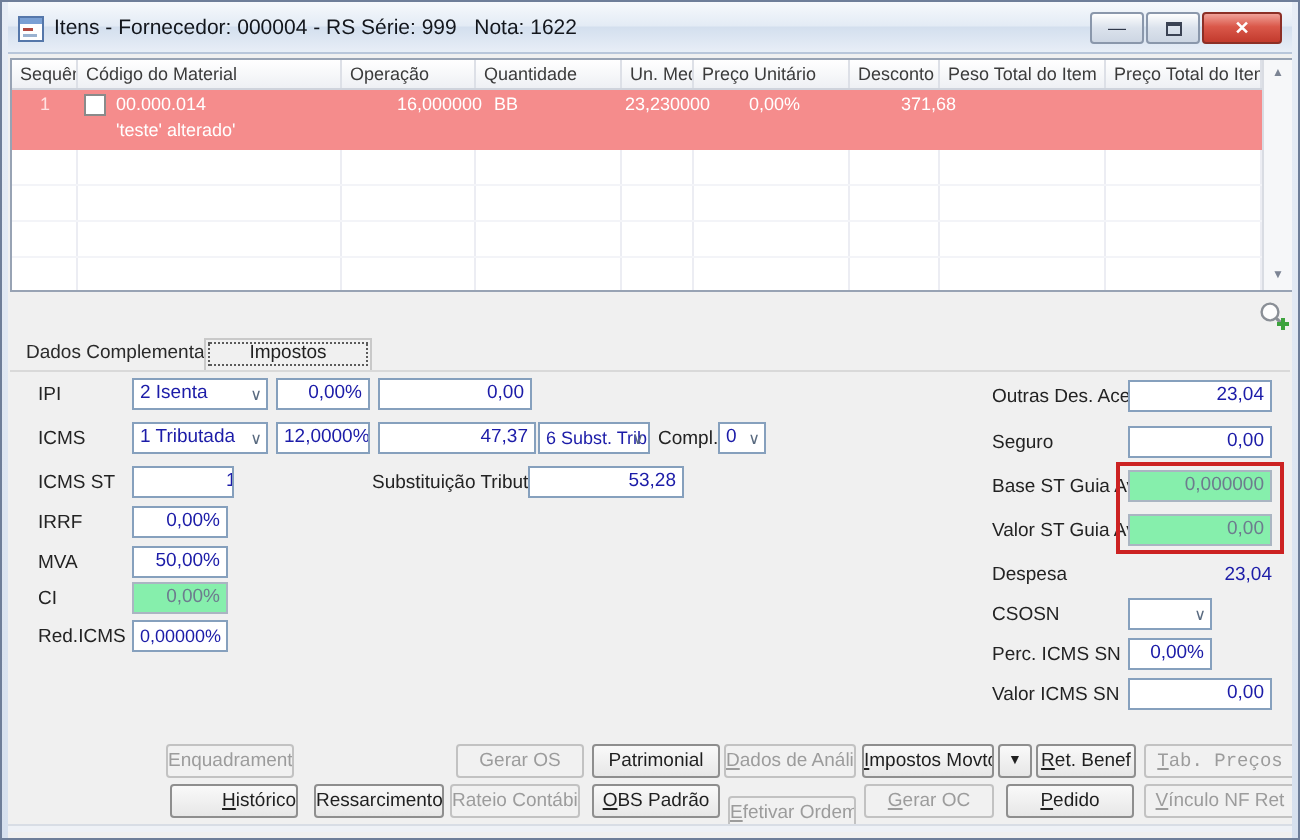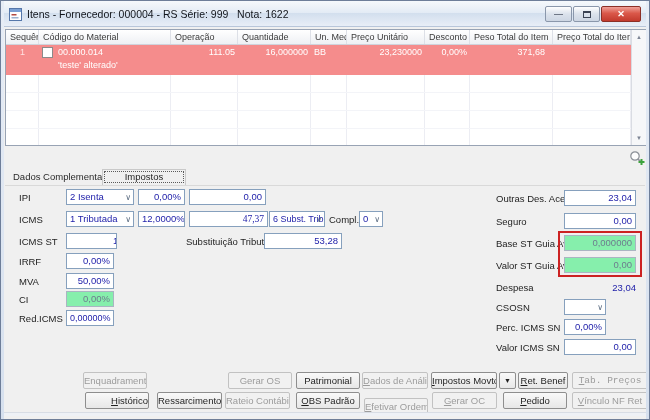--- a/index.html
+++ b/index.html
@@ -125,21 +125,20 @@
       </div>
       <div class="row-selected">
         <div class="gcell c0 seq-cell">1</div>
         <div class="gcell c1 code-cell" style="padding-left:0;">
           <span class="cbx"></span>
           <span>
             <span style="display:block;">00.000.014</span>
             <span style="display:block;">'teste' alterado'</span>
           </span>
         </div>
-        <div class="gcell c2 num">111.05</div>
         <div class="gcell c3 num">16,000000</div>
         <div class="gcell c4">BB</div>
         <div class="gcell c5 num">23,230000</div>
         <div class="gcell c6 num">0,00%</div>
         <div class="gcell c8 num">371,68</div>
       </div>
       <div class="empty-row">
           <div class="ec c0"></div>
           <div class="ec c1"></div>
           <div class="ec c2"></div>
@@ -204,21 +203,21 @@
   <div class="panel-line"></div>
 
   <div class="flabel" style="left:18px;top:191px;">IPI</div>
   <div class="sel" style="left:65px;top:188px;width:68px;"><span>2 Isenta</span><span class="chev">∨</span></div>
   <div class="inp" style="left:137px;top:188px;width:47px;">0,00%</div>
   <div class="inp" style="left:188px;top:188px;width:77px;">0,00</div>
 
   <div class="flabel" style="left:18px;top:213px;">ICMS</div>
   <div class="sel" style="left:65px;top:210px;width:68px;"><span>1 Tributada</span><span class="chev">∨</span></div>
   <div class="inp" style="left:137px;top:210px;width:47px;">12,0000%</div>
-  <div class="inp" style="left:188px;top:210px;width:79px;font-family:Liberation Serif, serif;">47,37</div>
+  <div class="inp" style="left:188px;top:210px;width:79px;">47,37</div>
   <div class="sel" style="left:268px;top:210px;width:56px;font-size:9px;"><span>6 Subst. Trib</span><span class="chev">∨</span></div>
   <div class="flabel" style="left:328px;top:213px;">Compl.</div>
   <div class="sel" style="left:358px;top:210px;width:24px;"><span>0</span><span class="chev">∨</span></div>
 
   <div class="flabel" style="left:18px;top:235px;">ICMS ST</div>
   <div class="inp" style="left:65px;top:232px;width:32px;padding-left:46px;">17,0000</div>
   <div class="flabel" style="left:185px;top:235px;">Substituição Tributária</div>
   <div class="inp" style="left:263px;top:232px;width:78px;">53,28</div>
 
   <div class="flabel" style="left:18px;top:255px;">IRRF</div>

